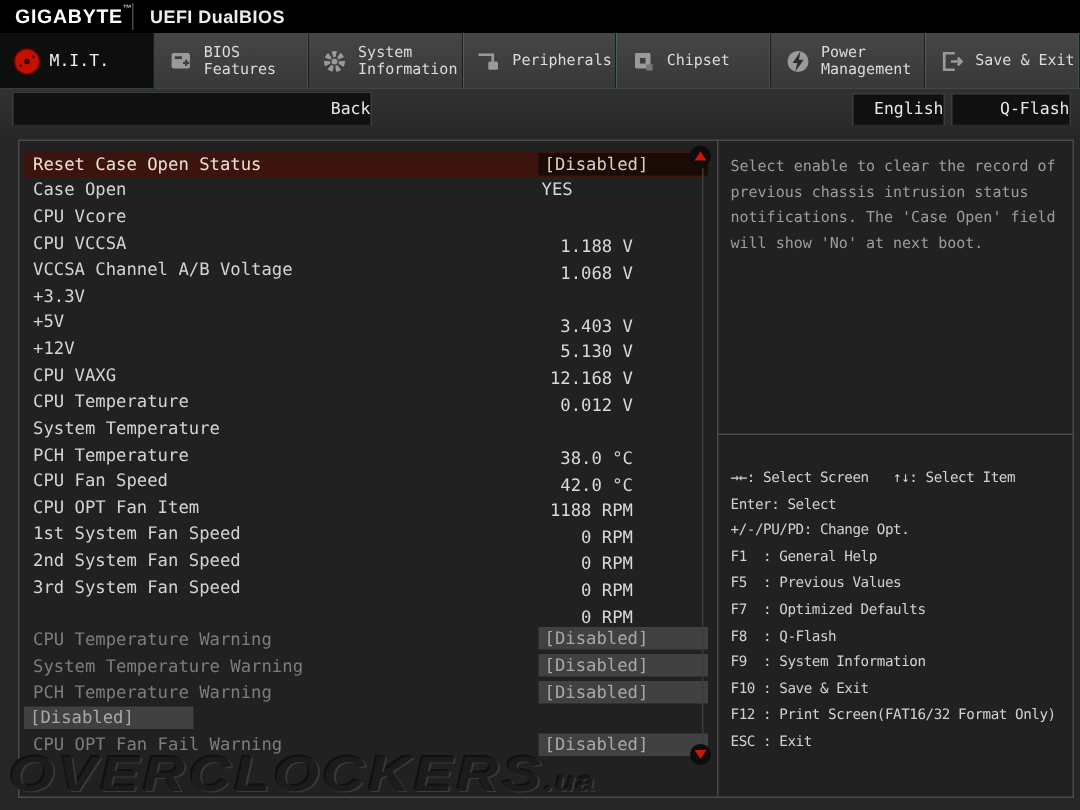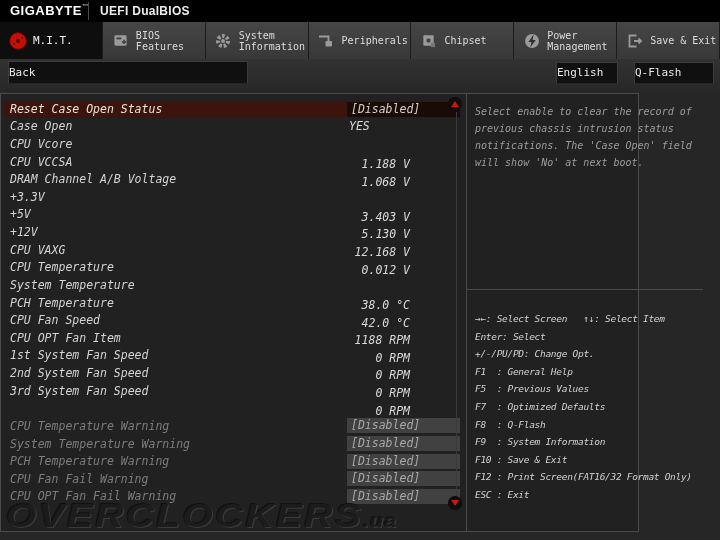--- a/index.html
+++ b/index.html
@@ -23,27 +23,27 @@
     background:linear-gradient(#464646,#383838);border-right:1px solid #1c1c1c;
     box-sizing:border-box;cursor:pointer;}
   .tab.active{background:#0e0e0e;}
   .ticon{width:19px;height:18px;flex:0 0 19px;display:flex;align-items:center;justify-content:center;}
   .tlabel{color:#dcdcdc;font-size:10px;line-height:11px;white-space:nowrap;}
   .tab.active .tlabel{font-size:11px;color:#efefef;}
   
   .subbar{position:absolute;left:0;top:59px;width:720px;height:34px;
     background:linear-gradient(#323232,#272727);}
   .btn{position:absolute;background:#101010;border:1px solid #3c3c3c;border-bottom-color:#262626;
-    color:#e8e8e8;font-size:11px;text-align:left;box-sizing:border-box;cursor:pointer;}
+    color:#e8e8e8;font-size:11px;text-align:right;box-sizing:border-box;cursor:pointer;}
   .btn-back{left:8px;top:61px;width:240px;height:23px;line-height:21px;}
-  .btn-lang{left:556px;top:62px;width:62px;height:22px;line-height:20px;}
+  .btn-lang{left:568px;top:62px;width:62px;height:22px;line-height:20px;}
   .btn-qflash{left:634px;top:62px;width:80px;height:22px;line-height:20px;}
   
-  .frame{position:absolute;left:0;top:93px;width:639px;height:439px;
-    border:1px solid #4b4b4b;background:#212121;box-sizing:border-box;font-style:italic;}
+  .frame{position:absolute;left:12px;top:93px;width:704px;height:439px;
+    border:1px solid #4b4b4b;background:#212121;box-sizing:border-box;}
   
   .rows{position:absolute;left:3px;top:7px;width:456px;}
   .row{height:17.63px;display:flex;align-items:center;position:relative;cursor:pointer;}
   .row .lbl{flex:1 1 auto;padding-left:6px;font-size:11.5px;color:#d4d4d4;
     white-space:nowrap;overflow:hidden;}
   .row .val{flex:0 0 113px;font-size:11.5px;color:#d9d9d9;white-space:nowrap;box-sizing:border-box;}
   .row.reading .val{text-align:right;padding-right:50px;margin-top:40px;}
   .row.plain .val{text-align:left;padding-left:2px;}
   .row.boxed .lbl{color:#7d7d7d;}
   .row.boxed .val{background:#414141;color:#a8a8a8;height:15px;line-height:15px;padding-left:4px;}
@@ -171,21 +171,21 @@
       </div>
       <div class="row reading">
         <span class="lbl">CPU Vcore</span>
         <span class="val">1.188 V</span>
       </div>
       <div class="row reading">
         <span class="lbl">CPU VCCSA</span>
         <span class="val">1.068 V</span>
       </div>
       <div class="row reading">
-        <span class="lbl">DRAM Channel A/B Voltage</span>
+        <span class="lbl">VCCSA Channel A/B Voltage</span>
       </div>
       <div class="row reading">
         <span class="lbl">+3.3V</span>
         <span class="val">3.403 V</span>
       </div>
       <div class="row reading">
         <span class="lbl">+5V</span>
         <span class="val">5.130 V</span>
       </div>
       <div class="row reading">
@@ -234,21 +234,20 @@
       </div>
       <div class="row boxed">
         <span class="lbl">System Temperature Warning</span>
         <span class="val">[Disabled]</span>
       </div>
       <div class="row boxed">
         <span class="lbl">PCH Temperature Warning</span>
         <span class="val">[Disabled]</span>
       </div>
       <div class="row boxed">
-        <span class="lbl">CPU Fan Fail Warning</span>
         <span class="val">[Disabled]</span>
       </div>
       <div class="row boxed">
         <span class="lbl">CPU OPT Fan Fail Warning</span>
         <span class="val">[Disabled]</span>
       </div>
     </div>
 
   <div class="scroll-track"></div>
   <div class="scroll-btn scroll-up">

